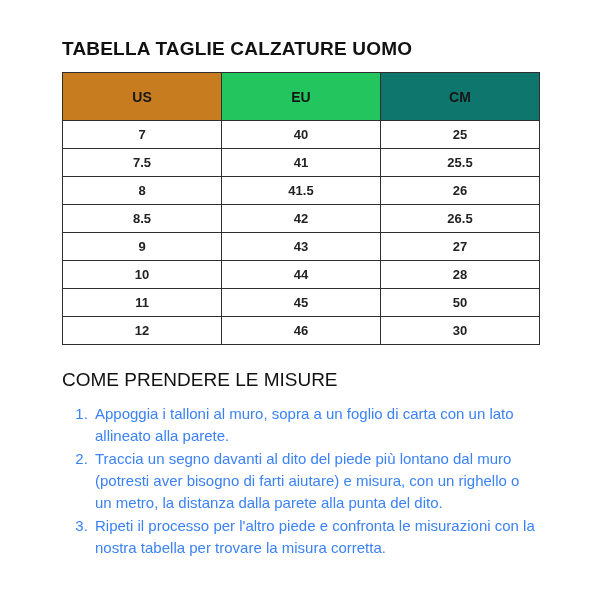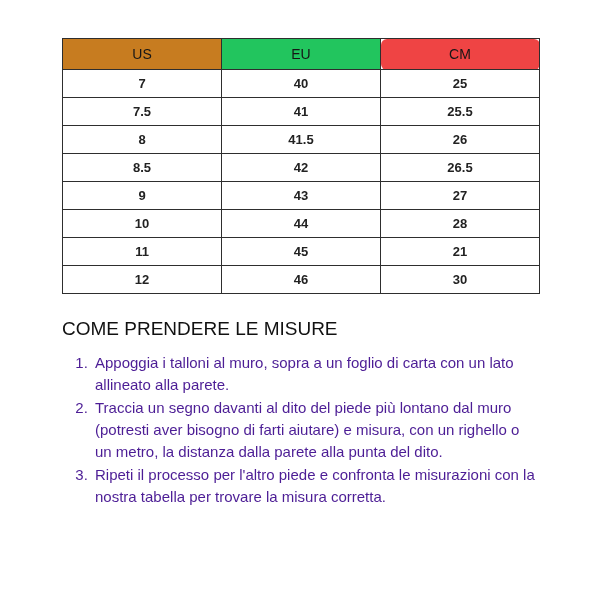--- a/index.html
+++ b/index.html
@@ -28,62 +28,63 @@
     border-collapse: collapse;
     table-layout: fixed;
   }
   .size-table th,
   .size-table td {
     border: 1.5px solid #2e2e2e;
     text-align: center;
     vertical-align: middle;
   }
   .size-table th {
-    height: 31px;
+    height: 48px;
     font-size: 14px;
-    font-weight: normal;
+    font-weight: bold;
     color: #161616;
   }
   .size-table td {
     height: 28px;
     font-size: 13px;
     font-weight: bold;
     color: #222222;
   }
   .section-title {
     margin-top: 24px;
     font-size: 19px;
     font-weight: normal;
     color: #111111;
   }
   ol.instructions {
     margin-top: 12px;
     padding-left: 30px;
     font-size: 15px;
     line-height: 22px;
-    color: #4c1d95;
+    color: #3b82f6;
     width: 478px;
   }
   ol.instructions li {
     padding-left: 3px;
     margin-bottom: 1px;
   }
 </style>
 </head>
 <body>
 
 <div class="page">
 
+  <div class="page-title">TABELLA TAGLIE CALZATURE UOMO</div>
 
   <table class="size-table">
     <thead>
       <tr>
         <th style="background: rgb(199, 124, 32);">US</th>
         <th style="background: #22c55e;">EU</th>
-        <th style="background: #ef4444; border-radius: 6px;">CM</th>
+        <th style="background: #0f766e;">CM</th>
       </tr>
     </thead>
     <tbody>
       <tr>
         <td>7</td>
         <td>40</td>
         <td>25</td>
       </tr>
       <tr>
         <td>7.5</td>
@@ -106,21 +107,21 @@
         <td>27</td>
       </tr>
       <tr>
         <td>10</td>
         <td>44</td>
         <td>28</td>
       </tr>
       <tr>
         <td>11</td>
         <td>45</td>
-        <td>21</td>
+        <td>50</td>
       </tr>
       <tr>
         <td>12</td>
         <td>46</td>
         <td>30</td>
       </tr>
     </tbody>
   </table>
 
   <div class="section-title">COME PRENDERE LE MISURE</div>

